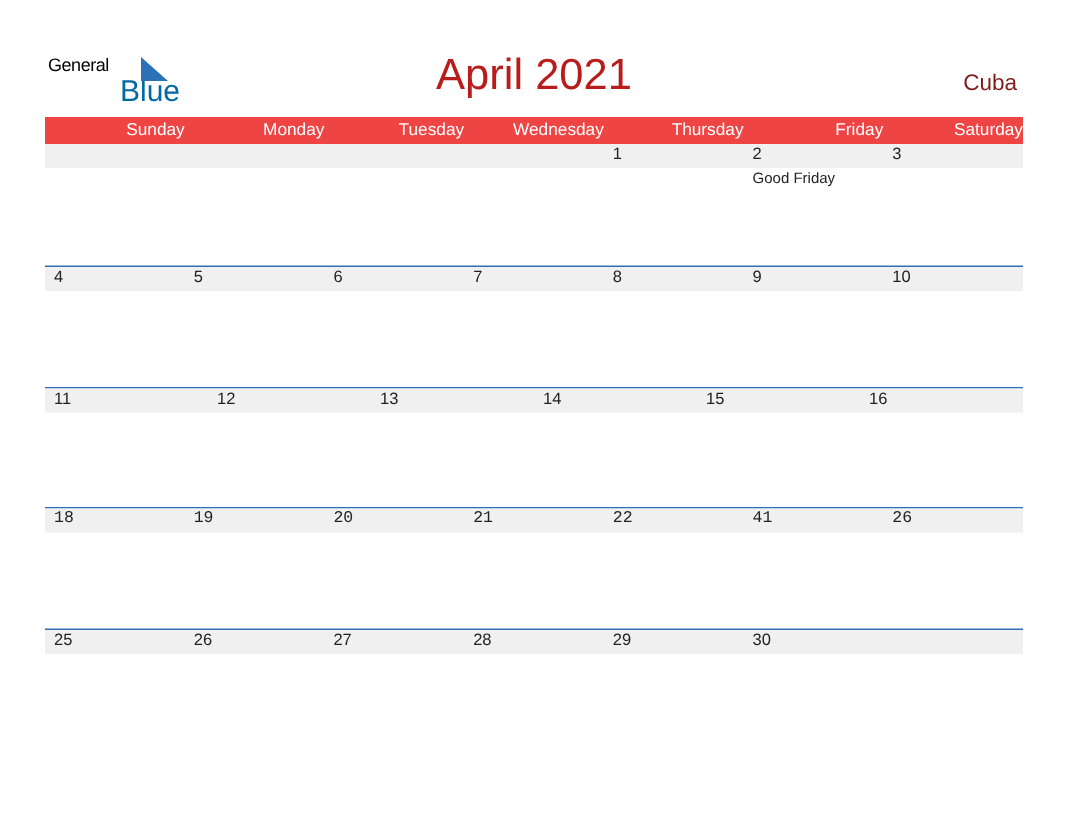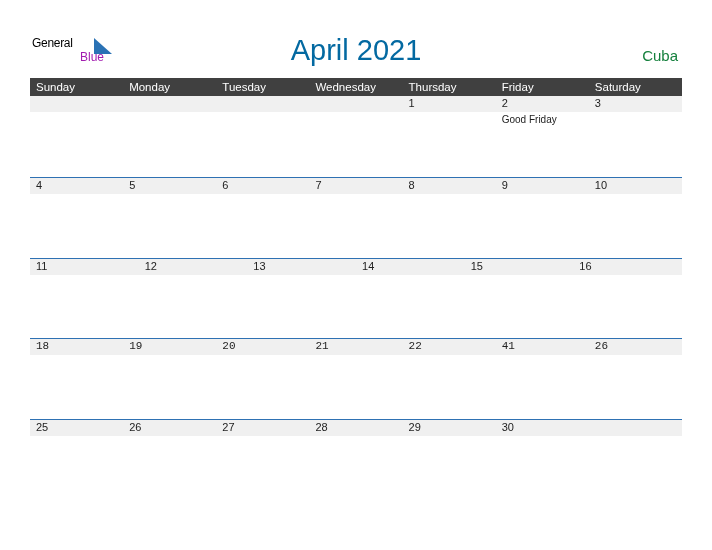--- a/index.html
+++ b/index.html
@@ -1,24 +1,24 @@
 <!DOCTYPE html>
 <html><head>
 <meta charset="utf-8">
 <style>
   html, body { margin:0; padding:0; background:#ffffff; }
   body { width:712px; height:550px; position:relative; overflow:hidden; font-family:"Liberation Sans", sans-serif; color:#222; }
   .logo { position:absolute; left:32px; top:36px; width:90px; height:32px; }
   .logo .g { position:absolute; left:0; top:0; font-size:12px; color:#000000; letter-spacing:-0.3px; }
-  .logo .b { position:absolute; left:48px; top:14px; font-size:12px; color:#a21caf; }
+  .logo .b { position:absolute; left:48px; top:14px; font-size:20px; color:#0369a1; }
   .logo svg { position:absolute; left:62px; top:2px; }
-  .title { position:absolute; left:0; width:712px; top:34px; text-align:center; font-size:29px; color:#0369a1; }
-  .country { position:absolute; right:34px; top:47px; font-size:15px; color:#15803d; }
+  .title { position:absolute; left:0; width:712px; top:34px; text-align:center; font-size:29px; color:#b91c1c; }
+  .country { position:absolute; right:34px; top:47px; font-size:15px; color:#7f1d1d; }
   .grid { position:absolute; left:30px; top:78px; width:652px; }
-  .hdr { display:flex; background:#404040; height:18px; }
+  .hdr { display:flex; background:#ef4444; height:18px;text-align:right; }
   .hdr div { flex:1; color:#fff; font-size:11.5px; line-height:18px; padding-left:6px; }
   .week { position:relative; height:81px; }
   .week.first { height:81px; }
   .week .bar { display:flex; background:#f0f0f0; height:16px; }
   .week.lined { border-top:1.5px solid #2e71b3; }
   .week .cell { flex:1; position:relative; }
   .week .num { position:absolute; left:6px; top:1px; font-size:11px; color:#222; }
   .week .ev { position:absolute; left:6px; top:18px; font-size:10px; color:#222; white-space:nowrap; }
 </style>
 </head>

